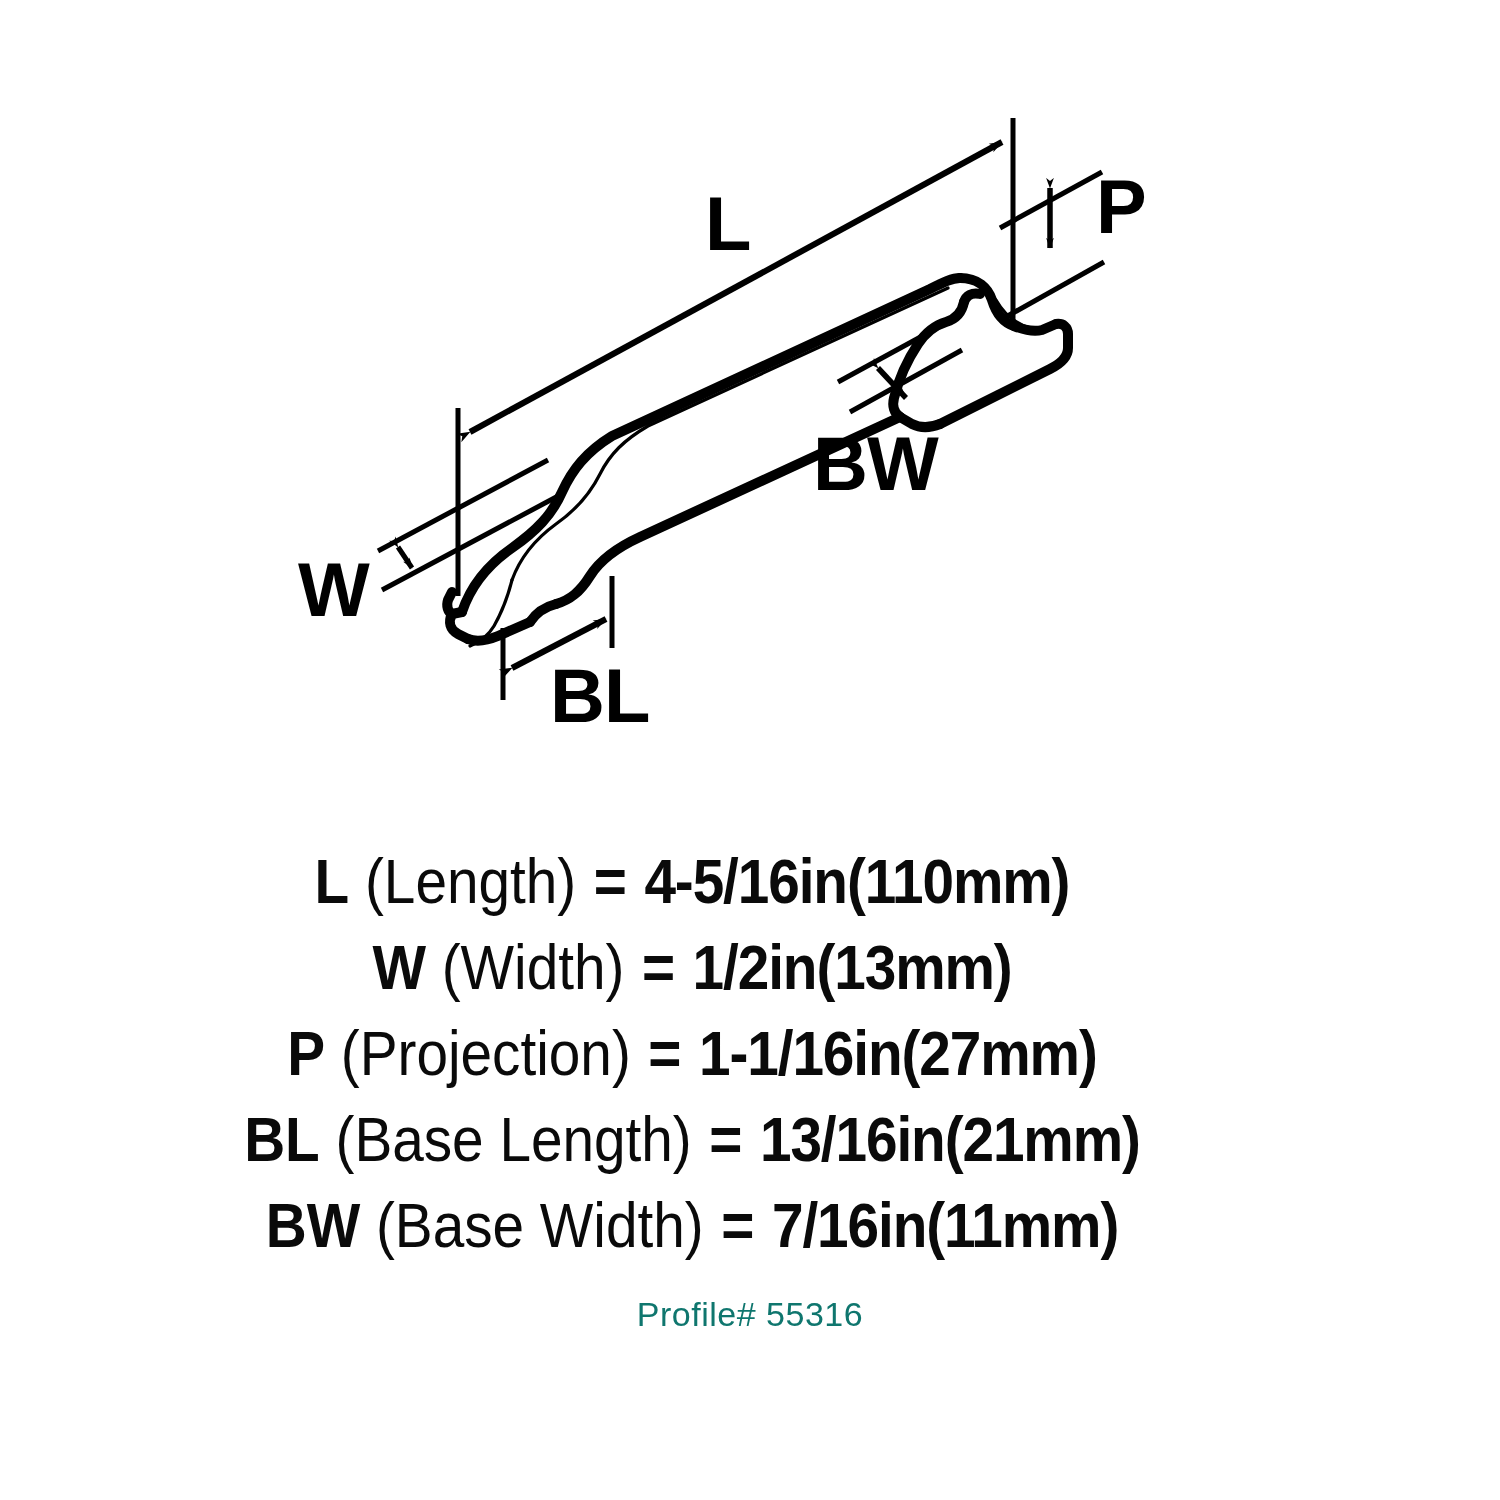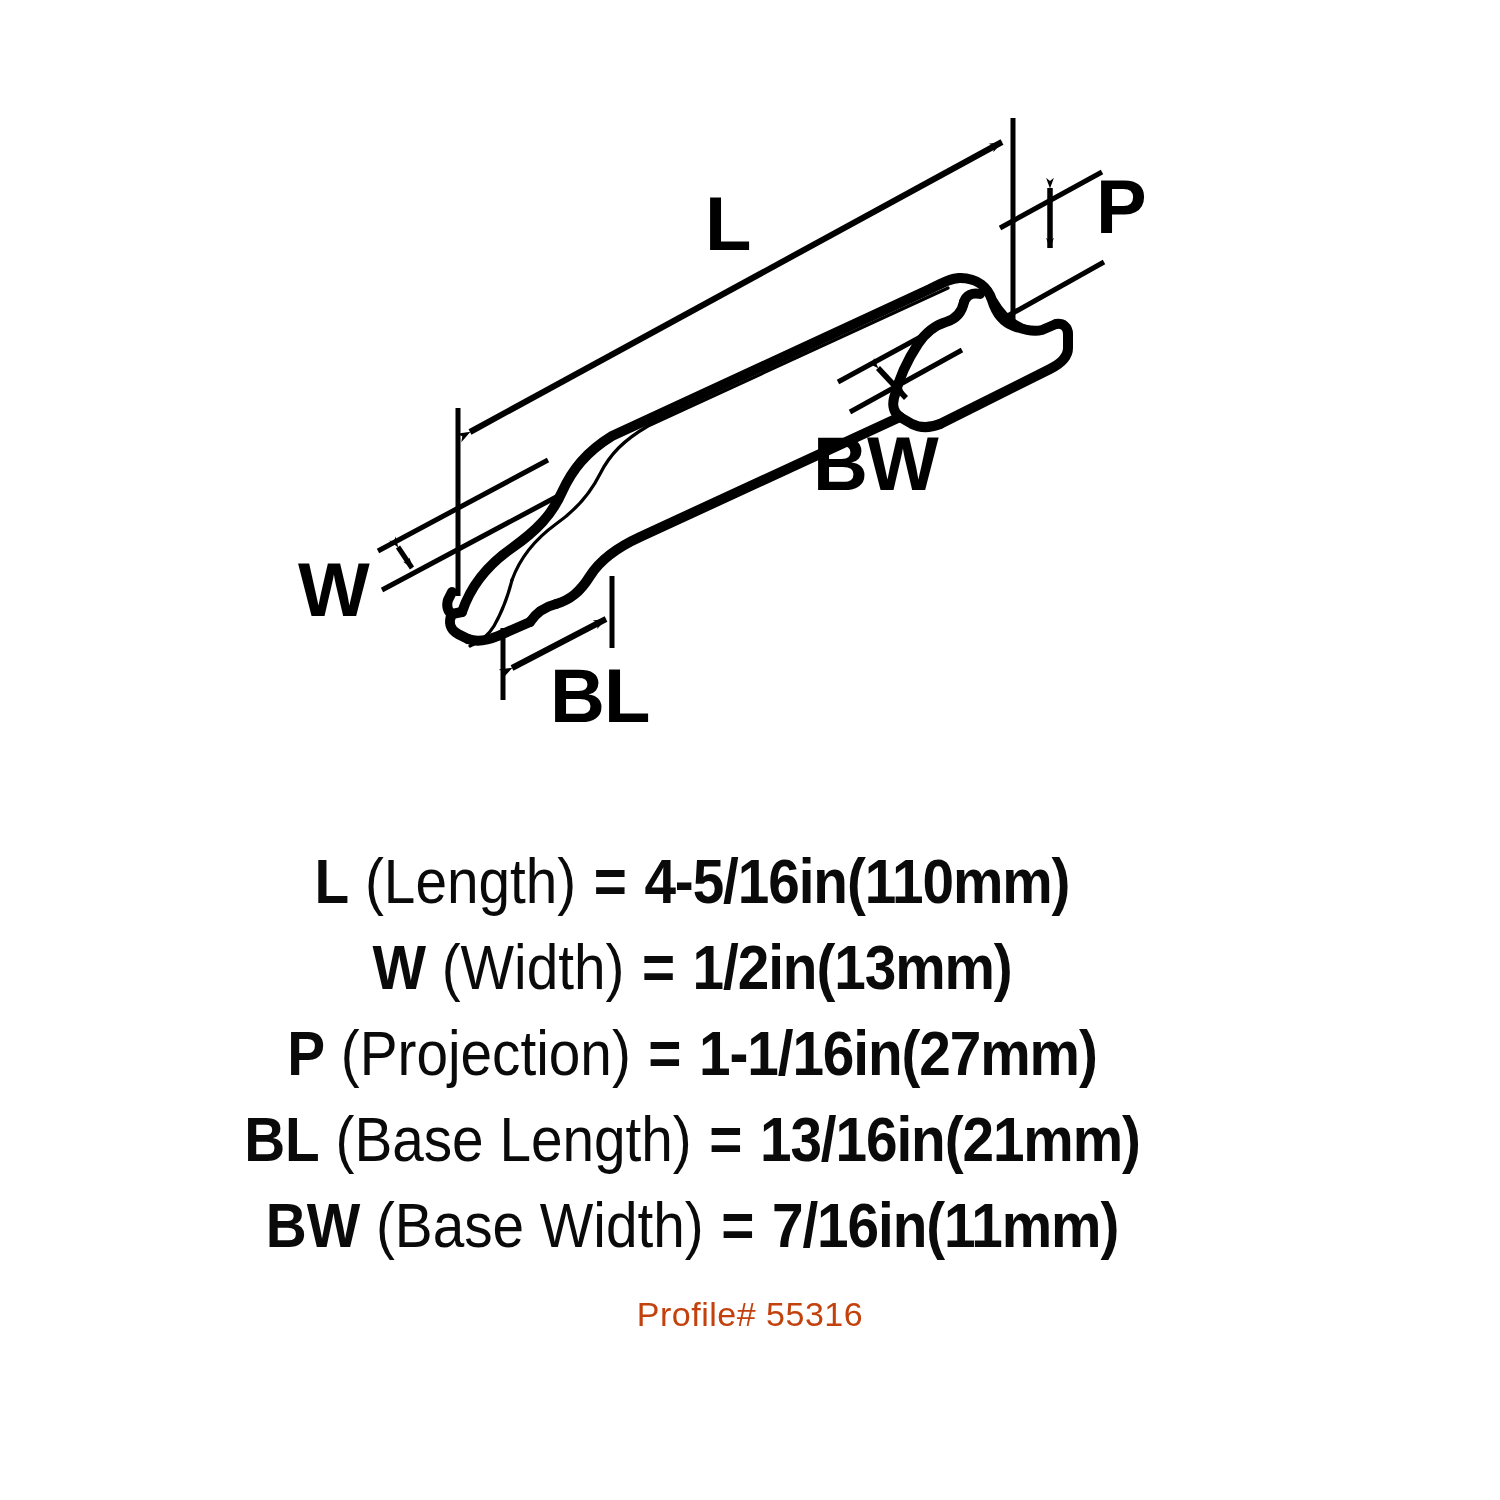--- a/index.html
+++ b/index.html
@@ -80,21 +80,21 @@
 
   #profile-line {
     position: absolute;
     left: 0;
     top: 1295px;
     width: 1500px;
     text-align: center;
     font-family: "Liberation Sans Narrow", "Liberation Sans", "DejaVu Sans", sans-serif;
     font-size: 34px;
     font-weight: 400;
-    color: #c2410c;
+    color: #0f766e;
     letter-spacing: 0.5px;
     white-space: nowrap;
   }
 </style>
 </head>
 <body>
 
 <div id="page">
 
   <div id="drawing-area">

